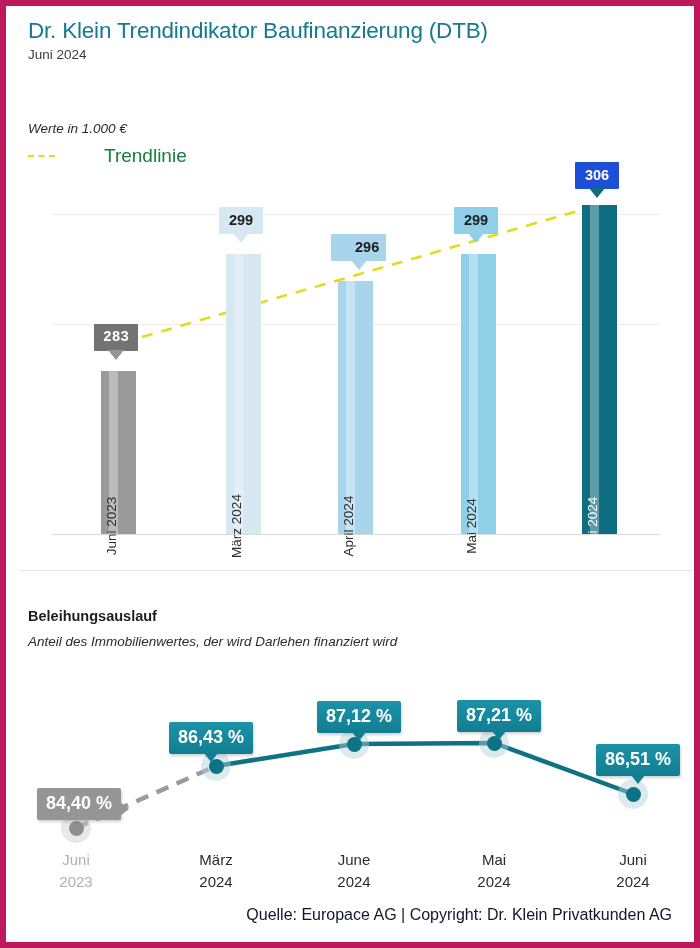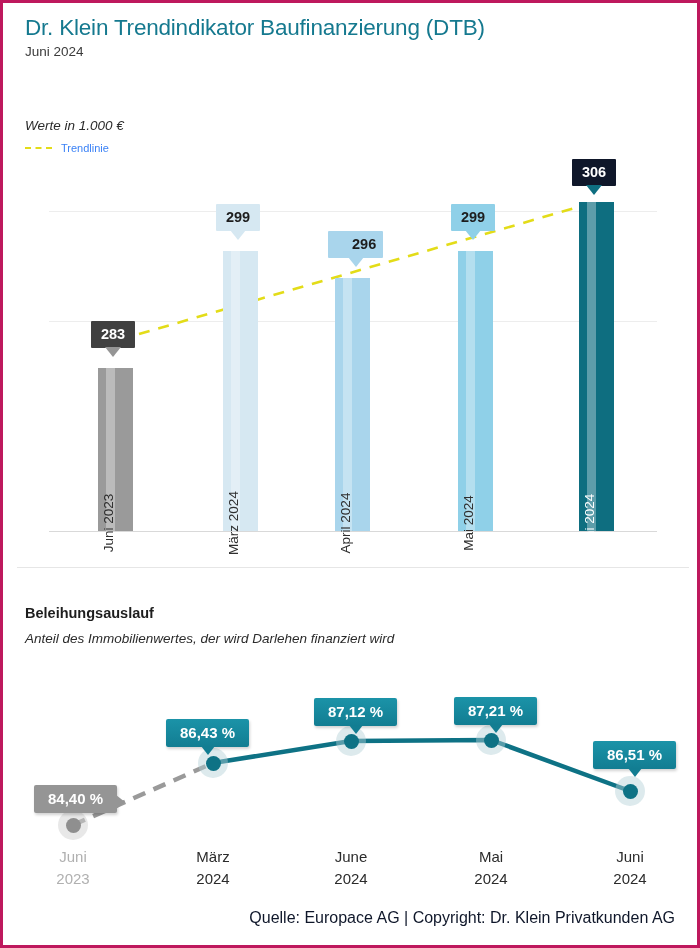--- a/index.html
+++ b/index.html
@@ -8,21 +8,21 @@
     background: #ffffff;
   }
   body {
     font-family: "Liberation Sans", sans-serif;
   }
   .page {
     position: relative;
     width: 700px;
     height: 948px;
     background: #ffffff;
-    border: 3px solid #be185d;
+    border: 6px solid #be185d;
     box-sizing: border-box;
     overflow: hidden;
   }
 
   
   .header { position: absolute; left: 22px; top: 12px; }
   .main-title {
     font-size: 22.5px;
     color: #15798f;
     letter-spacing: -0.2px;
@@ -54,21 +54,21 @@
     top: 139px;
     display: flex;
     align-items: center;
     gap: 9px;
   }
   .legend-dash {
     width: 27px;
     height: 0;
     border-top: 2.5px dashed #e3dc18;
   }
-  .legend-label { font-size: 11px; color: #3b82f6; }
+  .legend-label { font-size: 19px; color: #15803d; margin-left: 40px; }
 
   
   .chart1 { position: absolute; left: 0; top: 0; width: 700px; height: 560px; }
   .gridline {
     position: absolute;
     left: 46px;
     width: 608px;
     height: 1px;
     background: #ededed;
   }
@@ -132,23 +132,23 @@
     left: 14px;
     width: 672px;
     height: 1px;
     background: #e6e6e6;
   }
 
   
   .chart2 { position: absolute; left: 0; top: 0; width: 700px; height: 948px; pointer-events: none; }
   .pt-badge {
     position: absolute;
-    padding: 5px 14px 6px;
+    padding: 5px 9px 6px;
     box-sizing: border-box;
-    font-size: 15px;
+    font-size: 18px;
     font-weight: bold;
     color: #fff;
     border-radius: 2px;
     white-space: nowrap;
     box-shadow: 1px 2px 3px rgba(0,0,0,0.18);
   }
   .pt-badge.teal { background: linear-gradient(180deg,#1b93a8 0%, #127d92 100%); }
   .pt-badge.gray { background: #959595; }
   .pt-badge .tail-d {
     position: absolute;
@@ -228,21 +228,21 @@
     <div class="axisline" style="top:528px;"></div>
 
     <svg style="position:absolute; left:0; top:0; width:700px; height:560px;">
       <line x1="136" y1="331" x2="596" y2="198" stroke="#e3dc18" stroke-width="2.6" stroke-dasharray="11 9"></line>
     </svg>
 
     <div class="bar" style="left:95px; top:365px; height:163px; background:#9a9a9a;">
       <span class="shine"></span>
       <span class="bar-label">Juni 2023</span>
     </div>
-    <div class="callout" style="left:88px; top:318px; color:#959595; background:#404040; color:#959595;">
+    <div class="callout" style="left:88px; top:318px; color:#959595; background:#737373; color:#959595;font-family:Liberation Mono, monospace;">
       <span style="color:#ffffff;">283</span>
       <span class="tail"></span>
     </div>
 
     <div class="bar" style="left:220px; top:248px; height:280px; background:#d6e8f2;">
       <span class="shine"></span>
       <span class="bar-label">März 2024</span>
     </div>
     <div class="callout" style="left:213px; top:201px; color:#d6e8f2; background:#d6e8f2;">
       <span style="color:#1d1d1d;">299</span>
@@ -264,21 +264,21 @@
     </div>
     <div class="callout" style="left:448px; top:201px; color:#8fd0e8; background:#8fd0e8;">
       <span style="color:#1d1d1d;">299</span>
       <span class="tail"></span>
     </div>
 
     <div class="bar" style="left:576px; top:199px; height:329px; background:#0e6e80;">
       <span class="shine"></span>
       <span class="bar-label on-dark">Juni 2024</span>
     </div>
-    <div class="callout" style="left:569px; top:156px; color:#0e6e80; background:#0f172a;">
+    <div class="callout" style="left:569px; top:156px; color:#0e6e80; background:#1d4ed8;">
       <span style="color:#ffffff;">306</span>
       <span class="tail"></span>
     </div>
   </div>
 
   <div class="divider" style="top:564px;"></div>
 
   <div class="sec-title" style="left:22px; top:602px;">Beleihungsauslauf</div>
   <div class="sec-sub" style="left:22px; top:628px;">Anteil des Immobilienwertes, der wird Darlehen finanziert wird</div>
 

